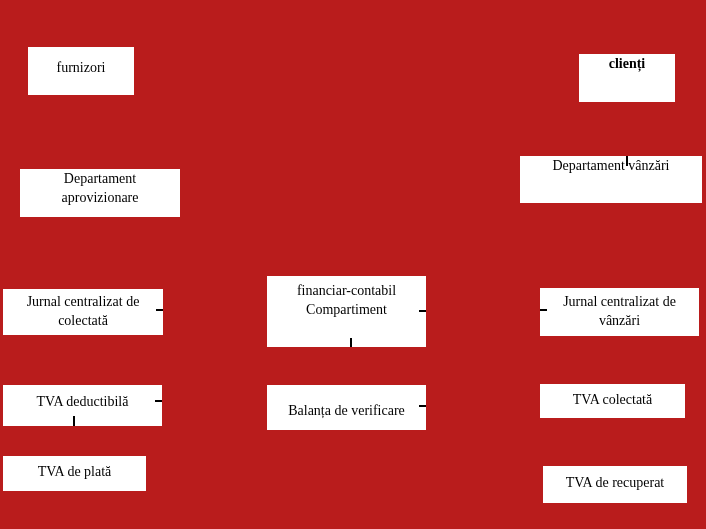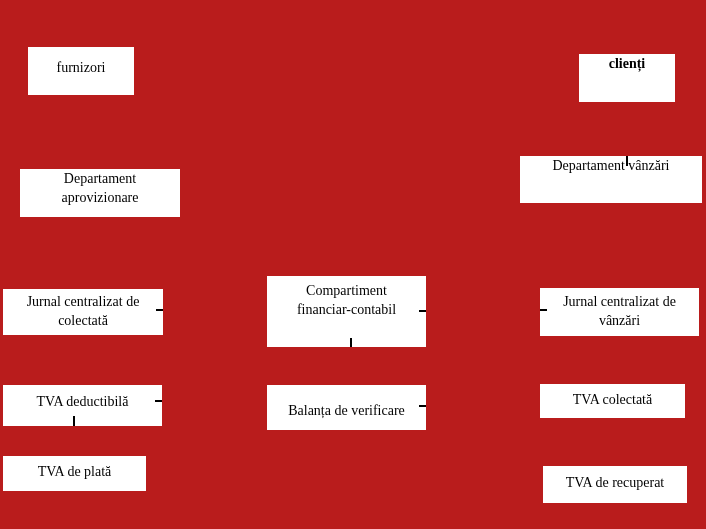--- a/index.html
+++ b/index.html
@@ -47,22 +47,22 @@
   <div class="node" style="left:520px; top:156px; width:182px; height:47px; ">
     <span class="line">Departament vânzări</span>
   </div>
 
   <div class="node" style="left:3px; top:289px; width:160px; height:46px; padding-top:3px;">
     <span class="line">Jurnal centralizat de</span>
     <span class="line">colectată</span>
   </div>
 
   <div class="node" style="left:267px; top:276px; width:159px; height:71px; padding-top:5px;">
+    <span class="line">financiar-contabil</span>
     <span class="line">Compartiment</span>
-    <span class="line">financiar-contabil</span>
   </div>
 
   <div class="node" style="left:540px; top:288px; width:159px; height:48px; padding-top:4px;">
     <span class="line">Jurnal centralizat de</span>
     <span class="line">vânzări</span>
   </div>
 
   <div class="node" style="left:3px; top:385px; width:159px; height:41px; padding-top:7px;">
     <span class="line">TVA deductibilă</span>
   </div>

